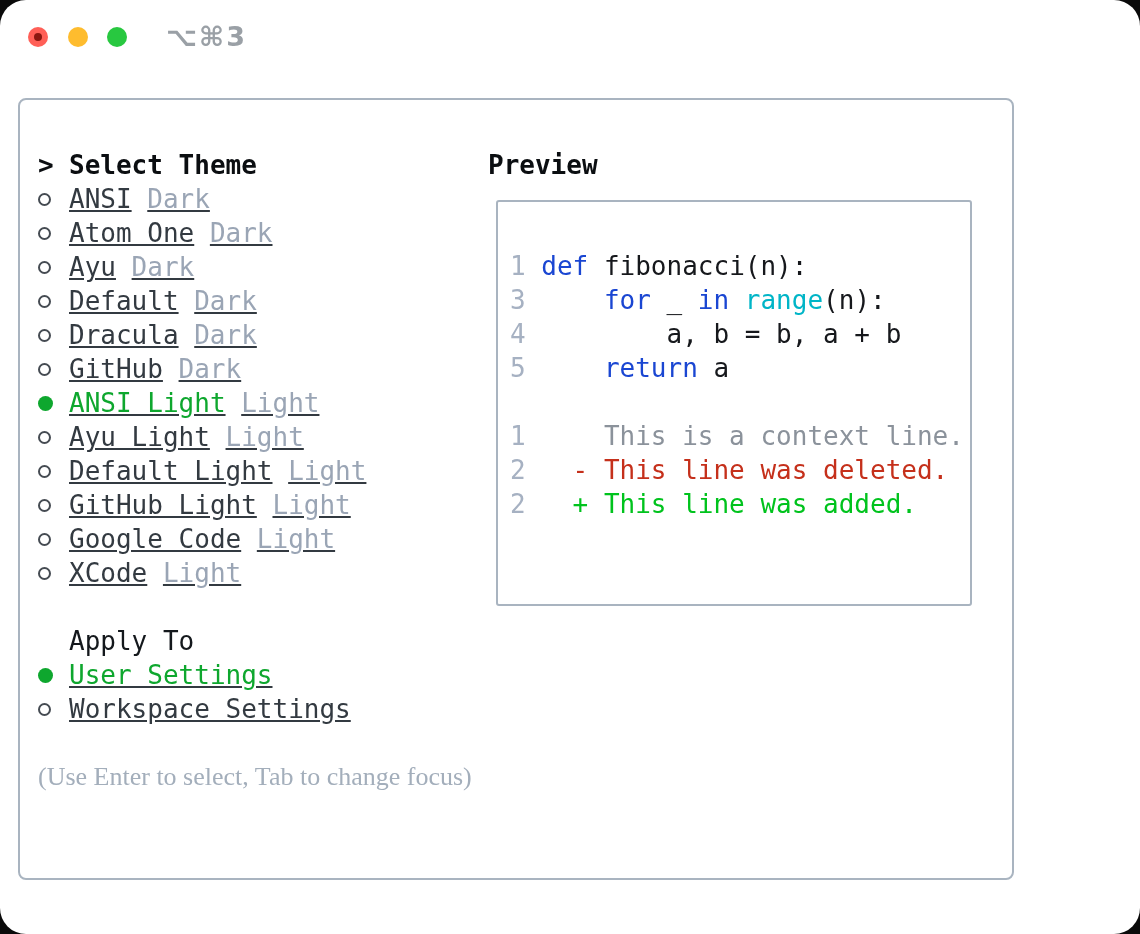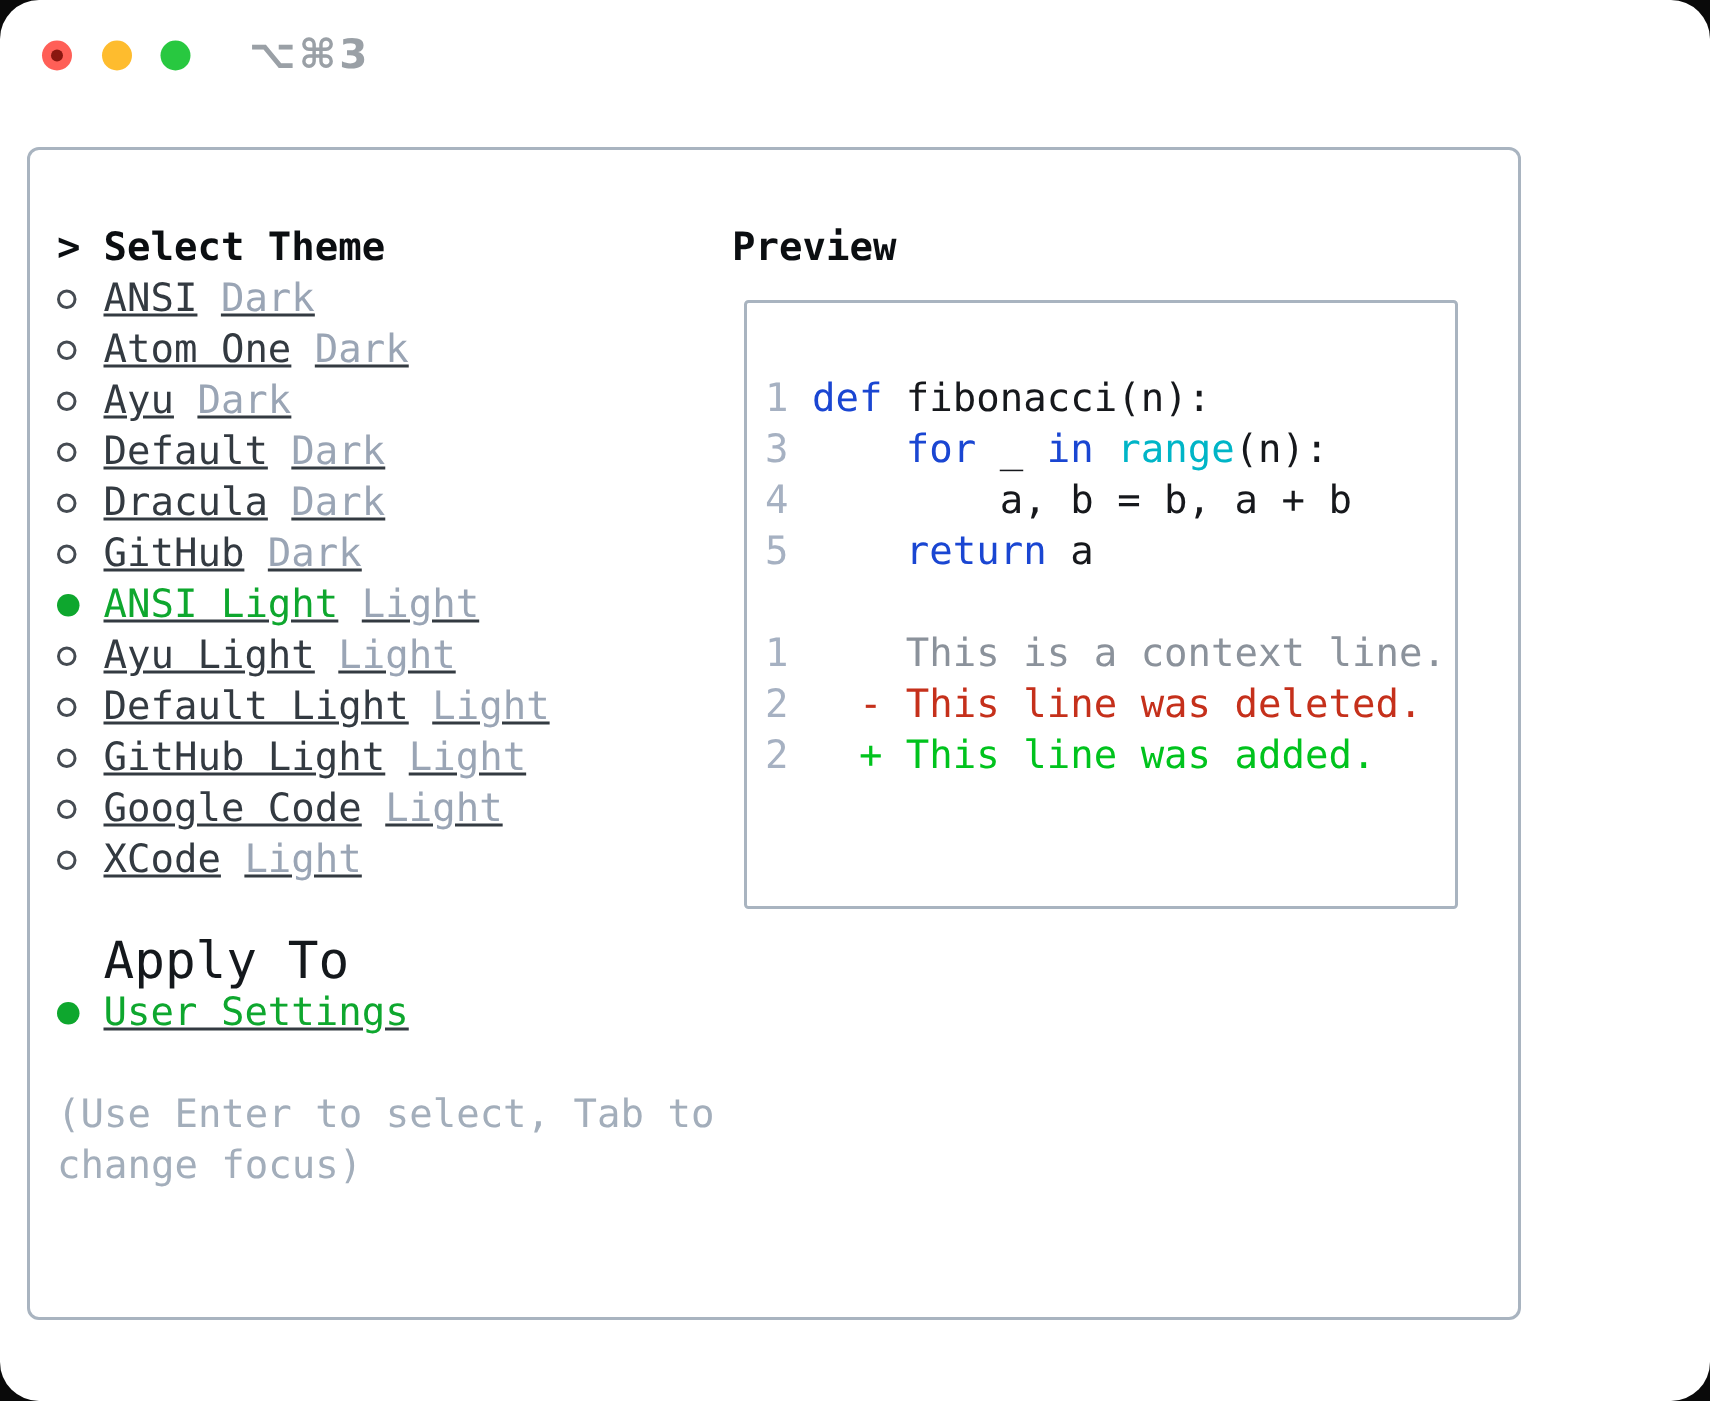--- a/index.html
+++ b/index.html
@@ -26,22 +26,22 @@
   .left-col{position:absolute;left:18px;top:48px;width:462px;}
   .row{display:flex;align-items:center;height:34px;font-size:26px;color:#333a41;}
   .hdr{font-weight:bold;color:#0b0e11;}
   .hdr-prefix{display:inline-block;width:31px;}
   .radio-cell{width:31px;display:flex;align-items:center;}
   .circle{width:13px;height:13px;border:2px solid #454b52;border-radius:50%;box-sizing:border-box;background:transparent;}
   .option{cursor:default;text-decoration:underline;}
   .option.selected .circle{width:15px;height:15px;border:none;background:#0ea72e;}
   .option.selected .opt-name{color:#0ea72e;}
   .opt-variant{color:#9aa5b5;margin-left:1ch;}
-  .apply-hdr{margin-top:34px;margin-left:31px;height:34px;display:flex;align-items:center;font-size:34px;color:#14181c;}
-  .help{margin-top:34px;font-size:26px;line-height:34px;color:#a3aebb;width:462px;}
+  .apply-hdr{margin-top:34px;margin-left:31px;height:34px;display:flex;align-items:center;font-size:26px;color:#14181c;}
+  .help{margin-top:34px;font-size:26px;line-height:34px;color:#a3aebb;width:462px;font-family:Liberation Serif, serif;}
   
   .right-col{position:absolute;left:468px;top:48px;}
   .preview-box{
     margin-top:18px;margin-left:8px;width:476px;height:406px;box-sizing:border-box;
     border:2px solid #a9b4c0;border-radius:3px;padding:15px 0 0 12px;overflow:hidden;background:#fff;
   }
   .cl{height:34px;font-size:26px;white-space:pre;color:#16181c;}
   .ln{display:inline-block;width:1ch;margin-right:1ch;text-align:right;color:#a6b1c2;}
   .kw{color:#1a46d2;}
   .pl{color:#16181c;text-align:right;}
@@ -158,20 +158,26 @@
         </div>
 
       <div class="apply-hdr">Apply To</div>
       <div id="apply-list">
           <div class="row option selected">
             <span class="radio-cell">
               <span class="circle"></span>
             </span>
             <span class="opt-name">User Settings</span>
           </div>
+          <div class="row option">
+            <span class="radio-cell">
+              <span class="circle"></span>
+            </span>
+            <span class="opt-name">Workspace Settings</span>
+          </div>
         </div>
 
       <div class="help">(Use Enter to select, Tab to change focus)</div>
     </div>
 
     <div class="right-col">
       <div class="row hdr">Preview</div>
       <div class="preview-box" id="code-block">
           <div class="cl"><span class="ln"></span></div>
           <div class="cl"><span class="ln">1</span><span class="kw">def</span><span class="pl"> fibonacci(n):</span></div>

